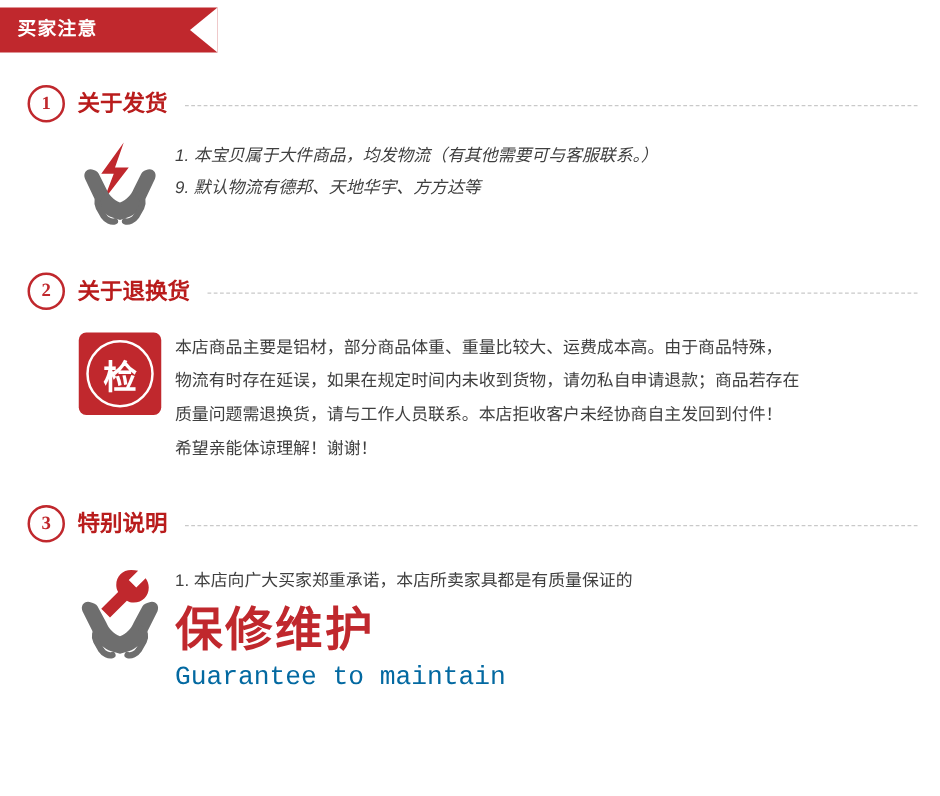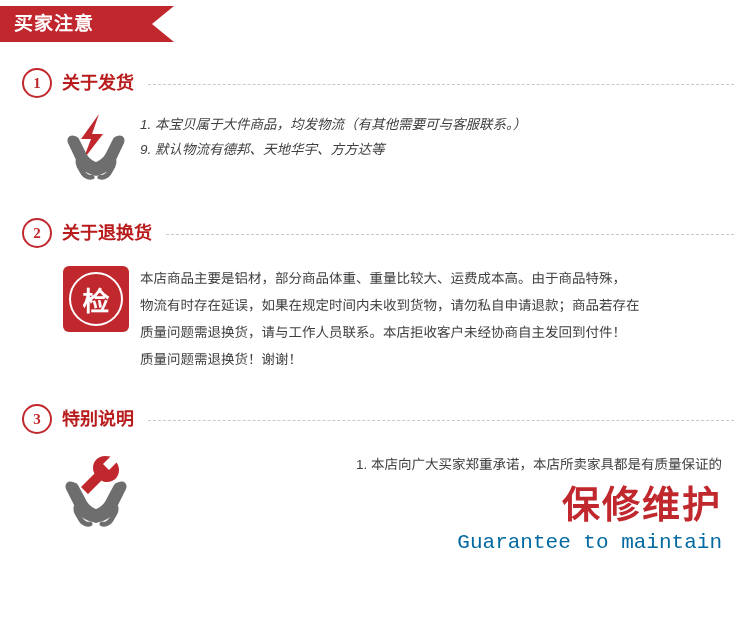--- a/index.html
+++ b/index.html
@@ -41,21 +41,21 @@
     width: 0; height: 0;
     border-top: 18px solid #c0282d;
     border-bottom: 18px solid #c0282d;
     border-right: 22px solid #ffffff;
   }
   .ribbon-text {
     position: absolute;
     left: 14px;
     top: 7px;
     color: #ffffff;
-    font-size: 19px;
+    font-size: 15px;
     font-weight: bold;
     letter-spacing: 1px;
     line-height: 22px;
   }
 
   
   .section {
     margin: 0;
   }
   .sec-head {
@@ -167,21 +167,21 @@
     line-height: 28px;
     font-family: Liberation Mono, monospace;
     margin-top: 2px;
   }
 
   .s1-head { margin-top: 26px; }
   .s1-body { margin-top: 14px; font-style: italic; }
   .s2-head { margin-top: 34px; }
   .s2-body { margin-top: 18px; }
   .s3-head { margin-top: 30px; }
-  .s3-body { margin-top: 18px; text-align: right; }
+  .s3-body { margin-top: 18px; }
 
   .sec2-lines { line-height: 27px; font-family: Liberation Mono, monospace; }
 </style>
 </head>
 <body>
 
 <div class="page">
 
   <div class="ribbon">
     <div class="ribbon-body"></div>
@@ -227,21 +227,21 @@
     <div class="sec-body s2-body">
       <div class="art">
         <div class="icon-stamp">
           <div class="stamp-inner">检</div>
         </div>
       </div>
       <div class="lines sec2-lines">
         <p>本店商品主要是铝材，部分商品体重、重量比较大、运费成本高。由于商品特殊，</p>
         <p>物流有时存在延误，如果在规定时间内未收到货物，请勿私自申请退款；商品若存在</p>
         <p>质量问题需退换货，请与工作人员联系。本店拒收客户未经协商自主发回到付件！</p>
-        <p>质量问题需退换货！谢谢！</p>
+        <p>希望亲能体谅理解！谢谢！</p>
       </div>
     </div>
   </div>
 
   <div class="section">
     <div class="sec-head s3-head">
       <div class="num-circle">3</div>
       <div class="sec-title">特别说明</div>
       <div class="sec-rule"></div>
     </div>

